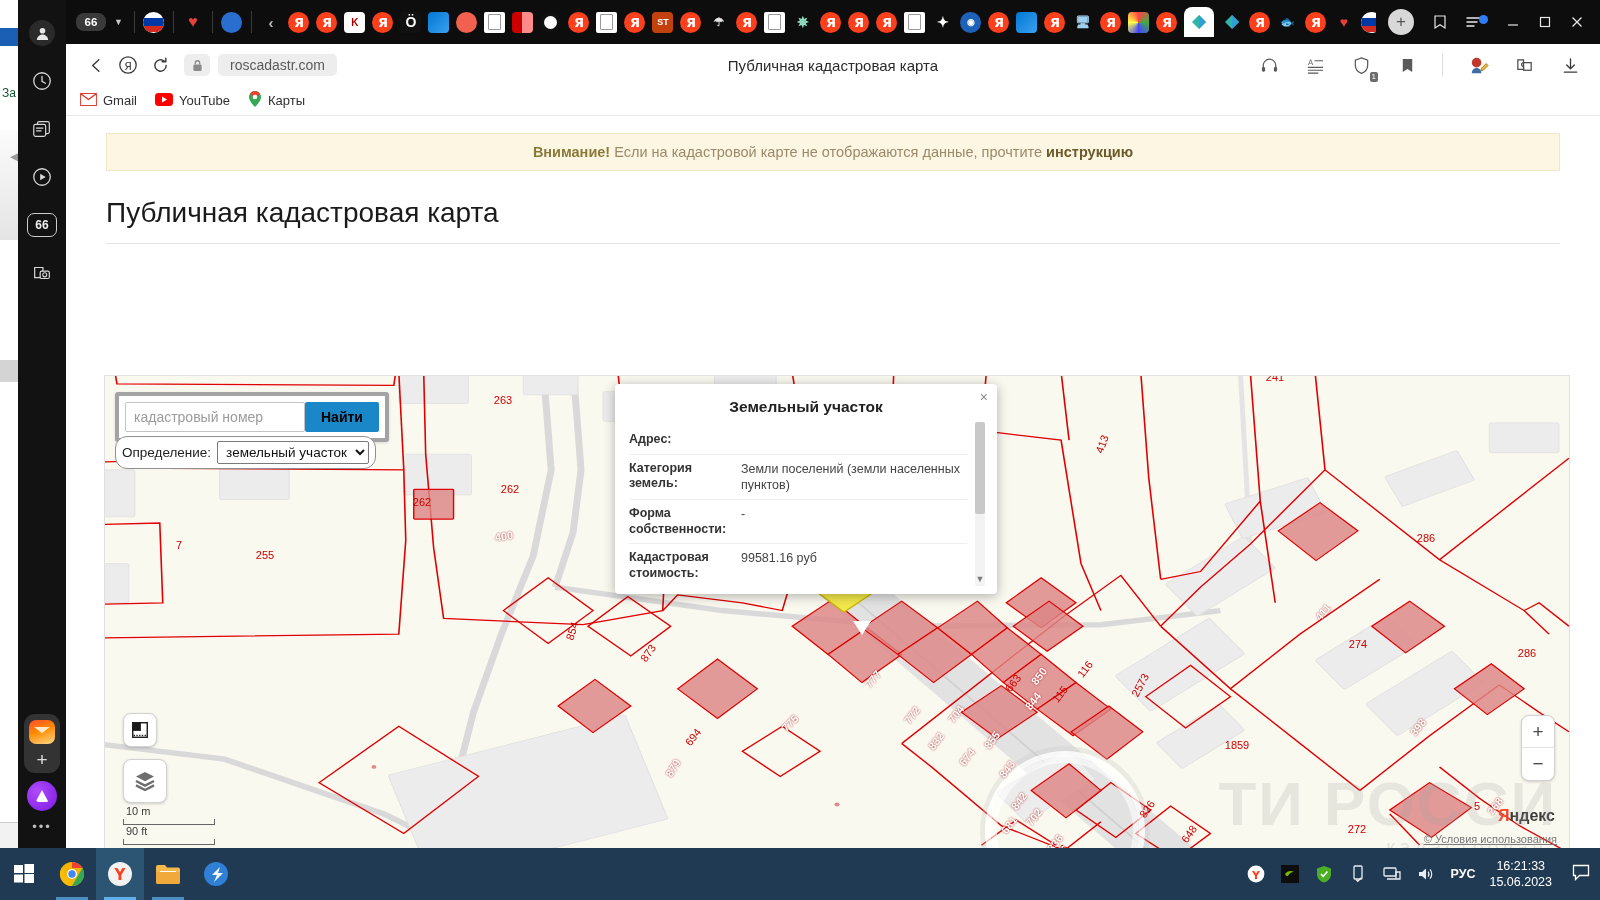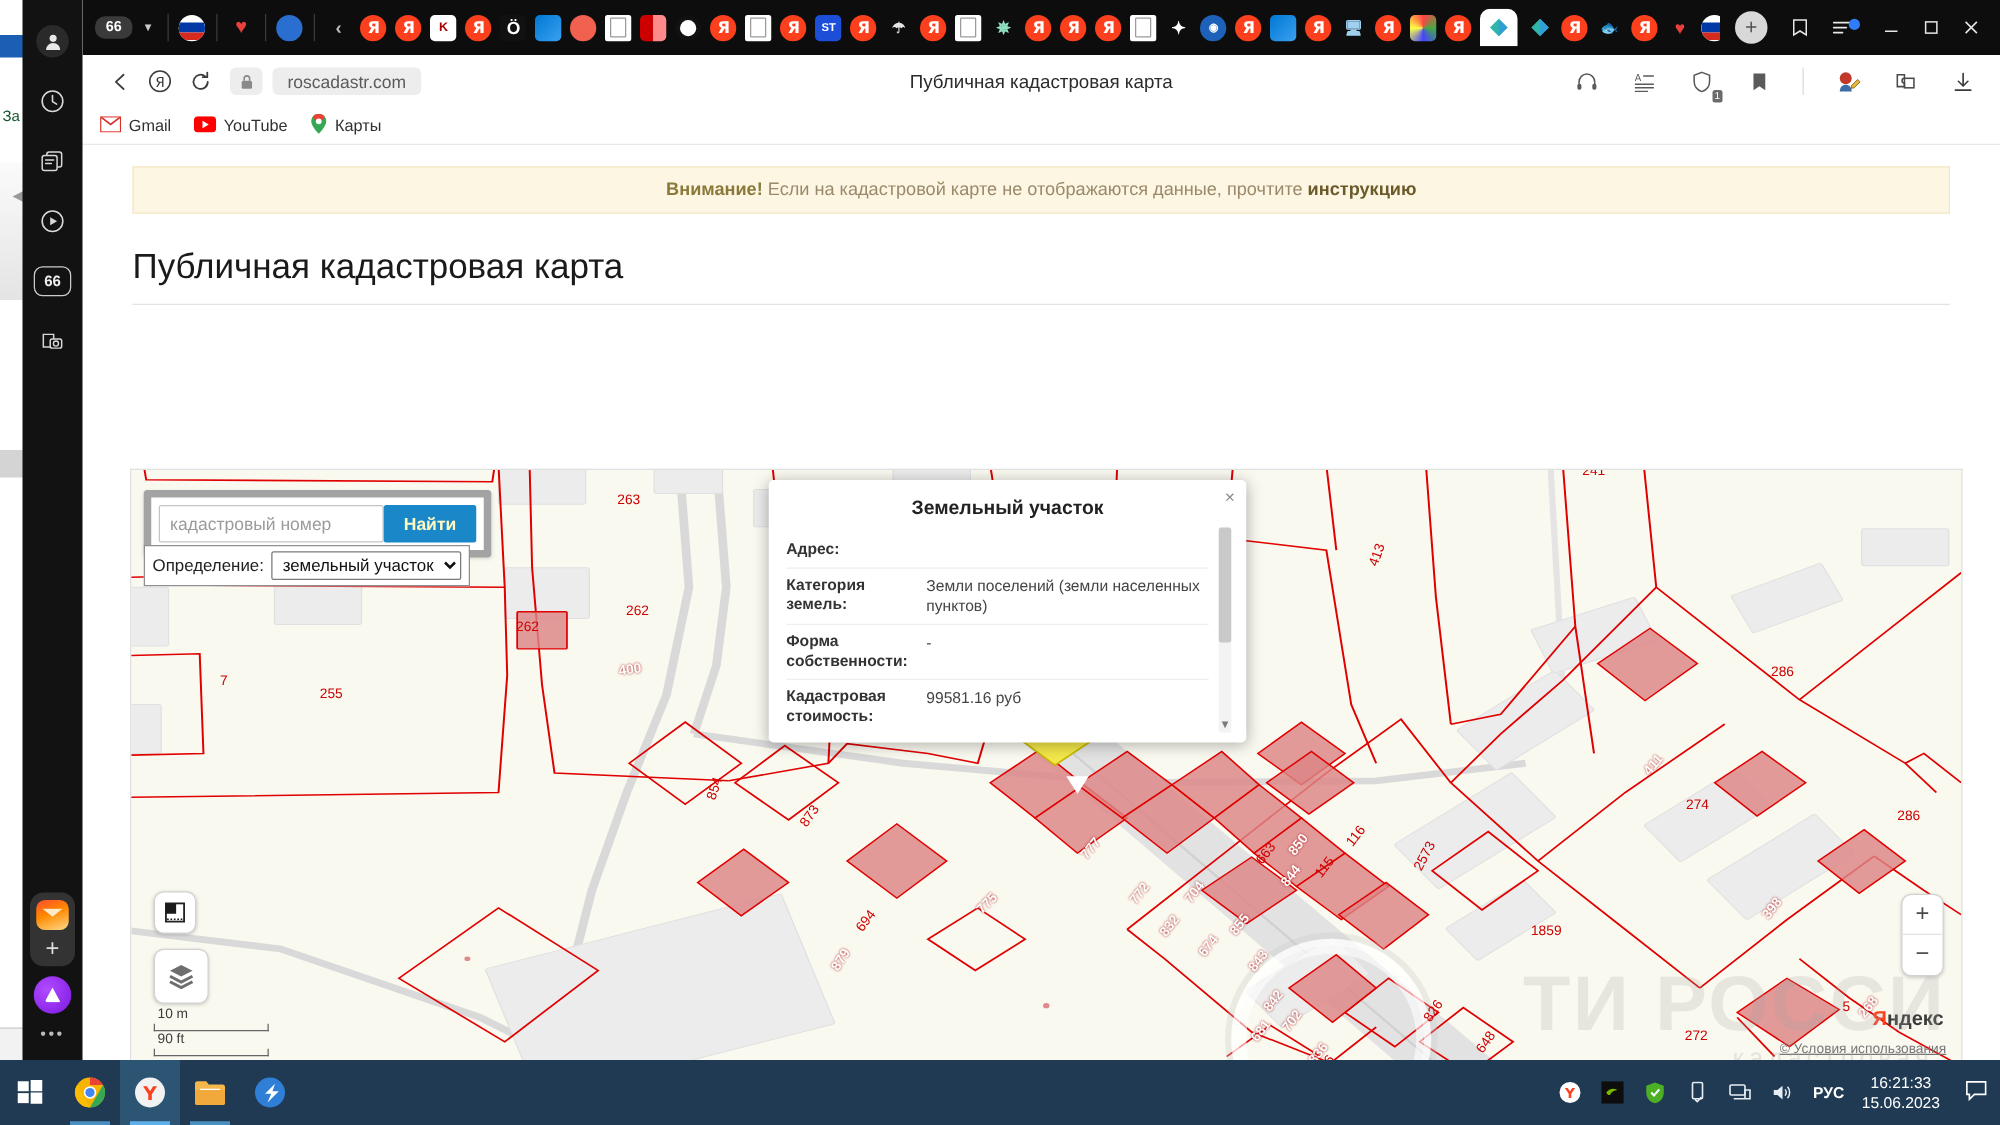--- a/index.html
+++ b/index.html
@@ -200,38 +200,38 @@
   .mapwrap {
     position: absolute; left: 38px; top: 242px; right: 30px; bottom: 0;
     background: #faf9f0; overflow: hidden; border: 1px solid #e0e0e0;
     border-bottom: none;
   }
   .map-svg { position:absolute; inset:0; width:100%; height:100%; }
 
   
   .searchbox {
     position:absolute; left: 10px; top: 16px; z-index: 12;
-    background:#fff; border:6px solid #a3a3a3; border-radius:3px;
+    background:#fff; border:4px solid #a3a3a3; border-radius:3px;
     padding: 6px; display:flex; align-items:center; gap:0;
     box-shadow: 0 1px 3px rgba(0,0,0,.12);
   }
   .searchbox input {
     width: 180px; height: 30px; border:1px solid #c4c4c4; border-radius:2px;
     padding: 0 8px; font-size: 14px; color:#333; outline:none;
     font-family:"Liberation Sans",sans-serif;
   }
   .searchbox input::placeholder{ color:#9b9b9b; }
   .findbtn {
-    background:#1a87c8; color:#fef9c3; border:none; height: 30px;
+    background:#1a87c8; color:#000000; border:none; height: 30px;
     padding: 0 16px; font-size: 14px; cursor:pointer; border-radius:2px;
     font-family:"Liberation Sans",sans-serif; font-weight:600;
   }
   .deftool {
     position:absolute; left: 10px; top: 60px; z-index: 12;
-    background:#fff; border:1px solid #8f8f8f; border-radius:0;
+    background:#fff; border:1px solid #8f8f8f; border-radius:12px;
     padding: 4px 6px; display:flex; align-items:center; gap:6px;
     font-size: 13.5px; color:#222;
   }
   .deftool select {
     font-size: 13.5px; padding: 2px 4px; border:1px solid #7a7a7a;
     border-radius:2px; background:#fff; font-family:"Liberation Sans",sans-serif;
     color:#111; cursor:pointer; width: 152px;
   }
 
   
@@ -440,21 +440,21 @@
         <div class="fav" style="background:linear-gradient(135deg,#0078d4,#3aa0f0)"></div>
         <div class="fav" style="background:#f2604f;border-radius:50%"></div>
         <div class="fav fav-doc"></div>
         <div class="fav" style="background:linear-gradient(90deg,#cc0000 50%,#ff8a8a 50%)"></div>
         <div class="fav" style="background:#111;border-radius:50%">
           <div style="width:13px;height:13px;border-radius:50%;background:#fff"></div>
         </div>
         <div class="fav fav-ya"></div>
         <div class="fav fav-doc"></div>
         <div class="fav fav-ya"></div>
-        <div class="fav" style="background:#1d4ed8;font-size:9px">SТ</div>
+        <div class="fav" style="background:#c2410c;font-size:9px">SТ</div>
         <div class="fav fav-ya"></div>
         <div class="fav" style="color:#e4e4e4;font-size:12px">☂</div>
         <div class="fav fav-ya"></div>
         <div class="fav fav-doc"></div>
         <div class="fav" style="color:#8fe0c0;font-size:14px">✵</div>
         <div class="fav fav-ya"></div>
         <div class="fav fav-ya"></div>
         <div class="fav fav-ya"></div>
         <div class="fav fav-doc"></div>
         <div class="fav" style="color:#fff;font-size:14px">✦</div>

